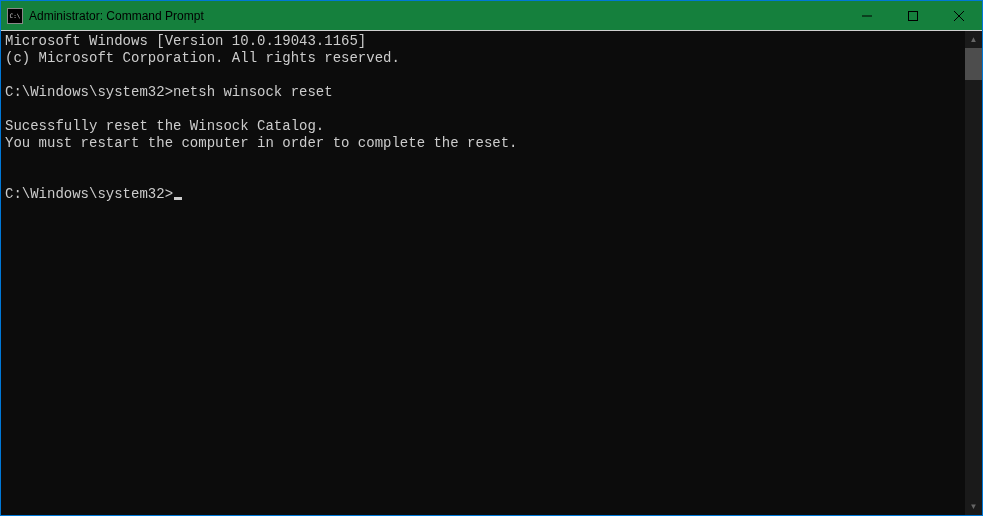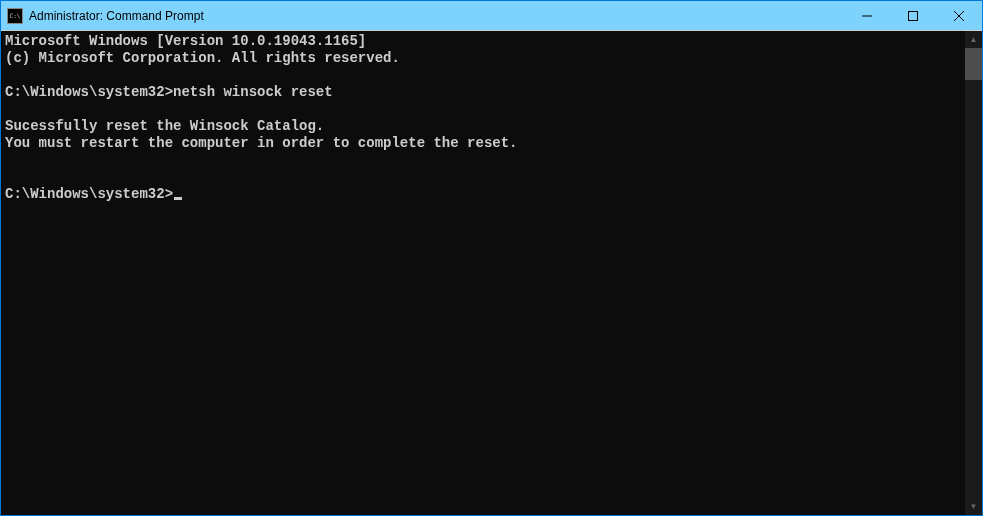--- a/index.html
+++ b/index.html
@@ -17,21 +17,21 @@
     .window {
       width: 983px;
       height: 516px;
       border: 1px solid #0078d7;
       display: flex;
       flex-direction: column;
       background: #fff;
     }
     .titlebar {
       height: 30px;
-      background: #7dd3fc;
+      background: #15803d;
       display: flex;
       align-items: center;
       padding-left: 6px;
       border-bottom: 1px solid #d0d0d0;
       flex-shrink: 0;
     }
     .titlebar-icon {
       width: 16px;
       height: 16px;
       margin-right: 6px;
@@ -84,21 +84,20 @@
     .console {
       flex: 1;
       background: #0c0c0c;
       color: #cccccc;
       font-family: Consolas, "Courier New", monospace;
       font-size: 14px;
       line-height: 17px;
       padding: 2px 4px;
       white-space: pre;
       overflow: hidden;
-      font-weight: bold;
     }
     .scrollbar {
       width: 17px;
       background: #1a1a1a;
       position: relative;
       display: flex;
       flex-direction: column;
     }
     .scroll-arrow {
       height: 17px;

